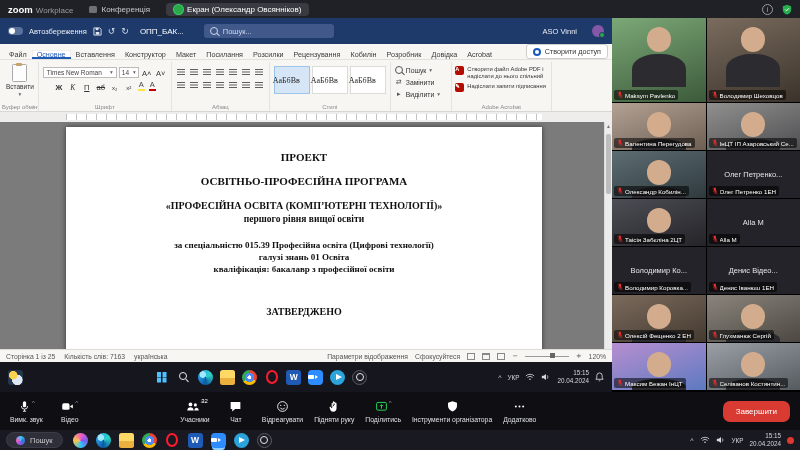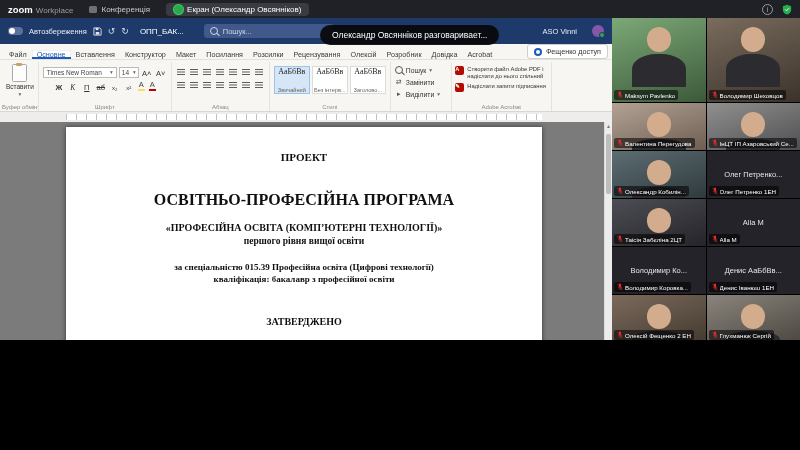--- a/index.html
+++ b/index.html
@@ -1,16 +1,16 @@
 <!DOCTYPE html>
 <html><head>
 <meta charset="utf-8">
 <style>
   html,body{margin:0;padding:0;background:#000;}
-  .stage{position:relative;width:800px;height:340px;overflow:hidden;background:#a3a3a3;
+  .stage{position:relative;width:800px;height:450px;overflow:hidden;background:#a3a3a3;
          font-family:"Liberation Sans",sans-serif;-webkit-font-smoothing:antialiased;}
 
   
   .ztop{position:absolute;left:0;top:0;width:800px;height:18px;background:#202027;display:flex;
         align-items:center;gap:8px;padding:0 8px;box-sizing:border-box;color:#c9c9cf;font-size:8px;z-index:30;}
   .zlogo{display:flex;align-items:baseline;gap:3px;}
   .zlogo b{color:#fff;font-size:9.5px;}
   .zlogo span{color:#9a9aa3;}
   .ztab{display:flex;align-items:center;gap:4px;padding:2px 8px;border-radius:4px;white-space:nowrap;}
   .ztab.active{background:#3a3a42;color:#fff;}
@@ -73,21 +73,21 @@
   .fbtn{min-width:10px;height:12px;display:flex;align-items:flex-end;justify-content:center;font-size:7.5px;
         padding:0 1px;color:#333;line-height:1.2;}
   .f-b{font-weight:700;}.f-i{font-style:italic;font-family:"Liberation Serif",serif;}
   .f-u{text-decoration:underline;}.f-s{text-decoration:line-through;}
   .f-sub,.f-sup{font-size:6px;}
   .cb{position:relative;font-size:7.5px;padding:0 2px 3px;}
   .cb::after{content:"";position:absolute;bottom:1px;left:1px;right:1px;height:2.5px;background:var(--c);}
   .pic{width:11px;height:11px;display:flex;align-items:center;justify-content:center;}
   .bars{width:8px;height:1px;background:#5f5f5f;box-shadow:0 2.5px 0 #5f5f5f,0 5px 0 #5f5f5f;display:block;margin-top:-5px;}
   .scards{display:flex;gap:2px;margin-top:2px;}
-  .scard{width:36px;height:28px;border:1px solid #dcdbd8;background:#fff;display:flex;flex-direction:column;
+  .scard{width:36px;height:28px;border:1px solid #dcdbd8;background:#fff;display:flex;flex-direction:row;
          align-items:center;justify-content:center;gap:11px;box-sizing:border-box;}
   .scard.sel{background:#d6e6f7;border-color:#9ec3e8;}
   .sprev{font-family:"Liberation Serif",serif;font-size:8px;color:#222;}
   .sname{font-size:5.6px;color:#666;max-width:32px;white-space:nowrap;overflow:hidden;}
   .erow{display:flex;align-items:center;gap:3px;font-size:6.8px;height:12px;width:52px;color:#333;}
   .eglyph{font-family:"DejaVu Sans",sans-serif;font-size:7px;color:#555;width:8px;text-align:center;}
   .acro{width:100px;}
   .abtn{display:flex;gap:3px;align-items:flex-start;font-size:5.8px;line-height:1.15;text-align:left;color:#333;
         margin-top:2px;width:92px;}
   .pdfic{width:9px;height:9px;background:#b30b00;color:#fff;font-size:5.5px;display:flex;align-items:center;
@@ -97,21 +97,21 @@
   
   .ruler{position:absolute;left:0;top:94px;right:0;height:10px;background:#eeedeb;border-bottom:1px solid #d8d7d4;}
   .ruler-band{position:absolute;left:66px;width:476px;top:2px;bottom:2px;background:#fff;
               background-image:repeating-linear-gradient(90deg,#c2c2c2 0 1px,transparent 1px 10px);}
 
   
   .docarea{position:absolute;left:0;top:104px;right:0;height:227px;background:#7b7b7b;overflow:hidden;}
   .page{position:absolute;left:66px;top:5px;width:476px;height:240px;background:#fff;box-shadow:0 0 5px rgba(0,0,0,.55);}
   .dline{text-align:center;font-family:Liberation Serif, serif;font-weight:700;color:#101010;white-space:nowrap;}
   .l1{font-size:11px;margin-top:24px;}
-  .l2{font-size:16px;margin-top:28px;}
+  .l2{font-size:11px;margin-top:12px;}
   .l3{font-size:10px;margin-top:13px;}
   .l4{font-size:9.5px;margin-top:3px;}
   .l5{font-size:9px;margin-top:16px;}
   .l6{font-size:9px;margin-top:2px;}
   .l7{font-size:9px;margin-top:2px;}
   .l8{font-size:10px;margin-top:32px;}
   .vscroll{position:absolute;right:0;top:104px;width:7px;height:227px;background:#ececec;border-left:1px solid #dcdcdc;}
   .vthumb{position:absolute;left:1px;top:12px;width:5px;height:60px;background:#bdbdbd;border-radius:2px;}
   .varrow{position:absolute;left:0;top:1px;width:7px;text-align:center;font-size:5px;color:#777;}
 
@@ -220,21 +220,20 @@
     </div>
     <div class="zright">
       <span class="info"></span>
       <svg width="10" height="11" viewBox="0 0 12 13">
         <path d="M6 .8l5 1.8v4.1c0 3-2.1 5-5 5.8-2.9-.8-5-2.8-5-5.8V2.6z" fill="#27ae4e"></path>
         <path d="M3.8 6.4l1.6 1.6 2.9-3" stroke="#fff" stroke-width="1.2" fill="none"></path>
       </svg>
     </div>
   </header>
 
-  <div class="toast">Олександр Овсянніков разговаривает...</div>
 
   <div class="shared">
 
     <div class="wtitle">
       <span class="toggle"></span>
       <span>Автозбереження</span>
       <svg width="9" height="9" viewBox="0 0 10 10">
         <path d="M1 1h6.5L9 2.5V9H1z" fill="none" stroke="#dfe5f2"></path>
         <rect x="3" y="5.5" width="4" height="3" fill="#dfe5f2"></rect>
         <rect x="3" y="1" width="3" height="2.5" fill="#dfe5f2"></rect>
@@ -255,28 +254,28 @@
     <div class="wtabs">
       <div class="tabs-wrap">
           <span class="rtab">Файл</span>
           <span class="rtab active">Основне</span>
           <span class="rtab">Вставлення</span>
           <span class="rtab">Конструктор</span>
           <span class="rtab">Макет</span>
           <span class="rtab">Посилання</span>
           <span class="rtab">Розсилки</span>
           <span class="rtab">Рецензування</span>
-          <span class="rtab">Олексій</span>
+          <span class="rtab">Кобилін</span>
           <span class="rtab">Розробник</span>
           <span class="rtab">Довідка</span>
           <span class="rtab">Acrobat</span>
         </div>
       <div class="share-btn">
         <span class="pplus"></span>
-        <span>Фещенко доступ</span>
+        <span>Створити доступ</span>
       </div>
     </div>
 
     <div class="ribbon">
       <div class="rgroup">
         <div class="paste">
           <span class="clipic"></span>
           <span>Вставити</span>
           <span class="dd">▾</span>
         </div>
@@ -411,20 +410,21 @@
       <div class="ruler-band"></div>
     </div>
 
     <div class="docarea">
       <div class="page">
         <div class="dline l1">ПРОЕКТ</div>
         <div class="dline l2">ОСВІТНЬО-ПРОФЕСІЙНА ПРОГРАМА</div>
         <div class="dline l3">«ПРОФЕСІЙНА ОСВІТА (КОМП’ЮТЕРНІ ТЕХНОЛОГІЇ)»</div>
         <div class="dline l4">першого рівня вищої освіти</div>
         <div class="dline l5">за спеціальністю 015.39 Професійна освіта (Цифрові технології)</div>
+        <div class="dline l6">галузі знань 01 Освіта</div>
         <div class="dline l7">кваліфікація: бакалавр з професійної освіти</div>
         <div class="dline l8">ЗАТВЕРДЖЕНО</div>
       </div>
     </div>
     <div class="vscroll">
       <div class="varrow">▲</div>
       <div class="vthumb"></div>
     </div>
 
     <div class="wstatus">
@@ -594,21 +594,21 @@
           <div class="tlabel">
             <svg width="6" height="8" viewBox="0 0 10 14">
               <rect x="3.2" y="1" width="3.6" height="7" rx="1.8" fill="#e02d2d"></rect>
               <path d="M2 6.5a3 3 0 0 0 6 0M5 10.5v2" stroke="#e02d2d" fill="none"></path>
               <line x1="1" y1="1.5" x2="9" y2="12.5" stroke="#e02d2d" stroke-width="1.2"></line>
             </svg>
             <span>Володимир Коровка...</span>
           </div>
         </div>
         <div class="tile off">
-          <div class="center-name">Денис АаБбВв...</div>
+          <div class="center-name">Денис Відео...</div>
           <div class="tlabel">
             <svg width="6" height="8" viewBox="0 0 10 14">
               <rect x="3.2" y="1" width="3.6" height="7" rx="1.8" fill="#e02d2d"></rect>
               <path d="M2 6.5a3 3 0 0 0 6 0M5 10.5v2" stroke="#e02d2d" fill="none"></path>
               <line x1="1" y1="1.5" x2="9" y2="12.5" stroke="#e02d2d" stroke-width="1.2"></line>
             </svg>
             <span>Денис Іванюш 1ЕН</span>
           </div>
         </div>
         <div class="tile on" style="background: linear-gradient(160deg, rgb(123, 106, 92), rgb(68, 58, 48));">

